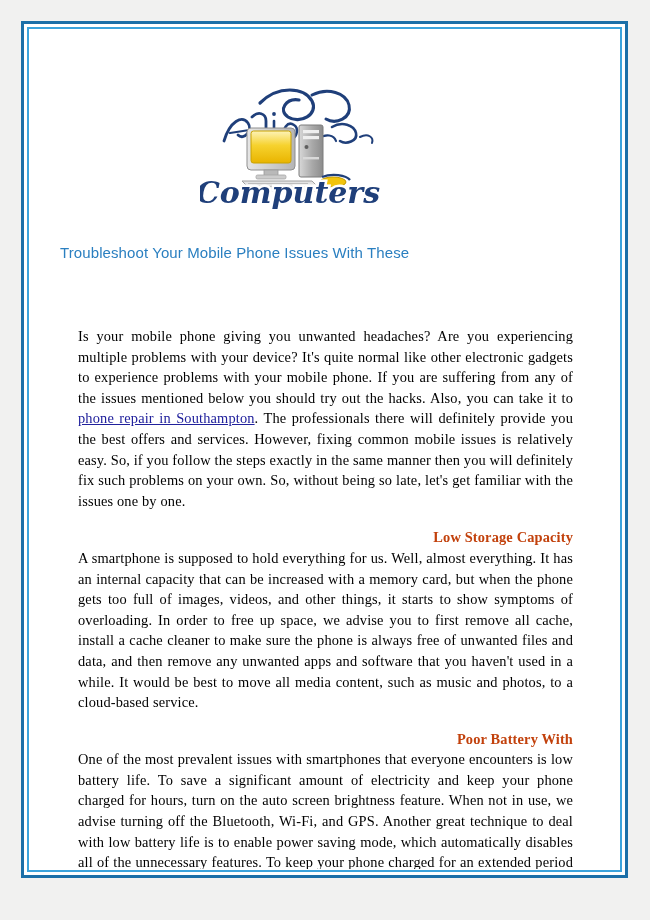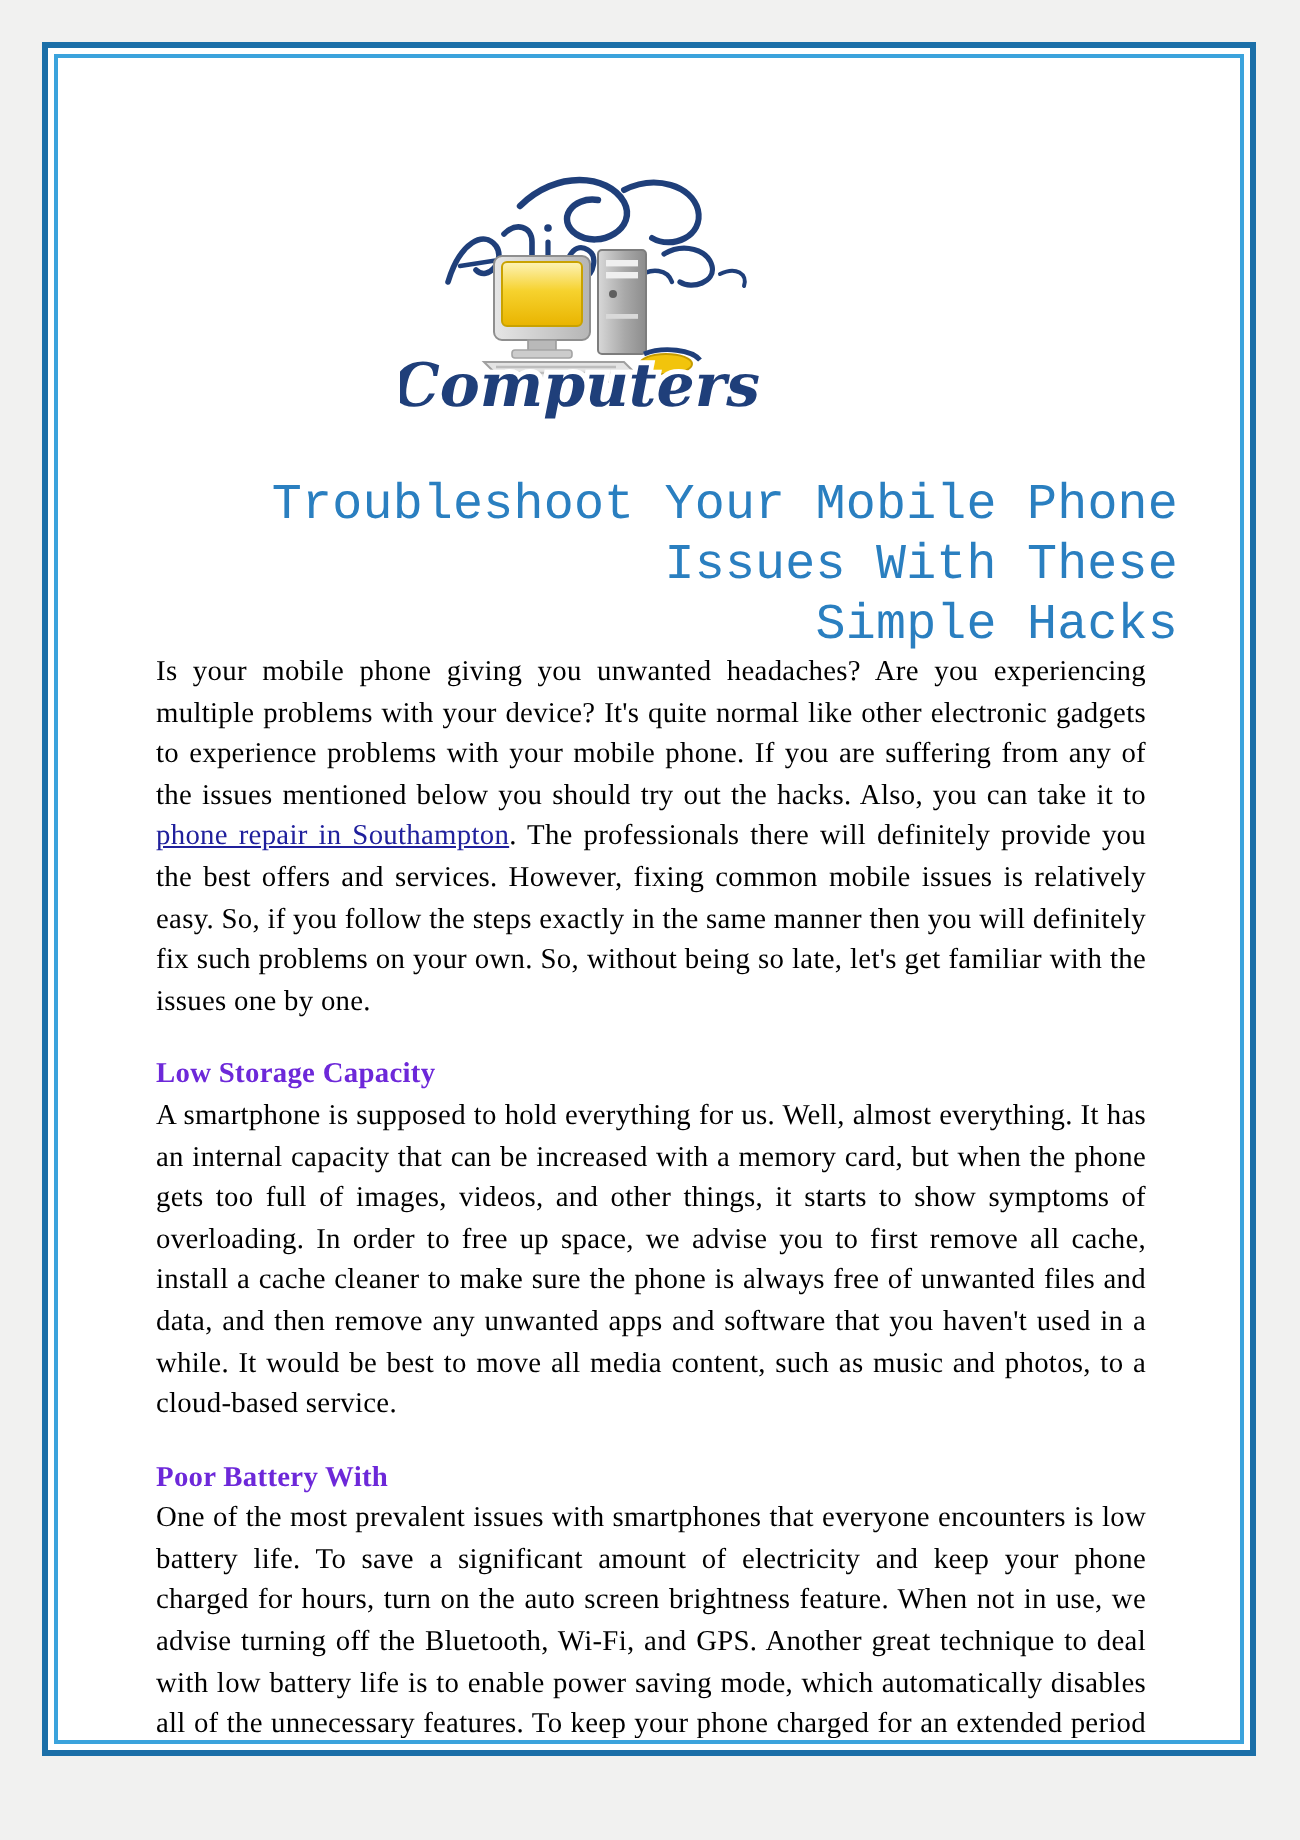--- a/index.html
+++ b/index.html
@@ -76,24 +76,24 @@
   .logo svg {
     display: block;
   }
 
   
   .doc-title {
     position: absolute;
     left: 30px;
     top: 208px;
     width: 529px;
-    text-align: right;
+    text-align: left;
     color: #2a7fc0;
-    font-family: Liberation Mono, monospace;
-    font-size: 25px;
+    font-family: Liberation Sans, sans-serif;
+    font-size: 15px;
     line-height: 30px;
     letter-spacing: 0.1px;
     font-weight: 400;
   }
 
   
   .body-area {
     position: absolute;
     left: 48px;
     top: 296px;
@@ -110,22 +110,22 @@
   }
   p.para + h2.section-head {
     margin-top: 16px;
   }
   h2.section-head {
     margin: 0 0 0 0;
     font-family: "Liberation Serif", serif;
     font-size: 14.4px;
     line-height: 20.6px;
     font-weight: bold;
-    color: #6d28d9;
-    text-align: left;
+    color: #c2410c;
+    text-align: right;
     letter-spacing: 0.15px;
   }
   a.inline-link {
     color: #20209c;
     font-weight: normal;
     text-decoration: underline;
   }
 </style>
 </head>
 <body>
@@ -201,21 +201,20 @@
             <text x="88" y="122" text-anchor="middle" font-family="DejaVu Serif, serif" font-size="30" font-style="italic" font-weight="bold" fill="#ffffff" stroke="#ffffff" stroke-width="5" paint-order="stroke">Computers</text>
             <text x="88" y="122" text-anchor="middle" font-family="DejaVu Serif, serif" font-size="30" font-style="italic" font-weight="bold" fill="#1f3f7a">Computers</text>
           </g>
         </svg>
       </div>
     </div>
 
     <div class="doc-title">
       <span>Troubleshoot Your Mobile Phone Issues With These</span>
       <br>
-      <span>Simple Hacks</span>
     </div>
 
     <div class="body-area">
 
       <p class="para"><span>Is your mobile phone giving you unwanted headaches? Are you experiencing multiple problems with your device? It's quite normal like other electronic gadgets to experience problems with your mobile phone. If you are suffering from any of the issues mentioned below you should try out the hacks. Also, you can take it to </span><a class="inline-link" href="#">phone repair in Southampton</a><span>. The professionals there will definitely provide you the best offers and services. However, fixing common mobile issues is relatively easy. So, if you follow the steps exactly in the same manner then you will definitely fix such problems on your own. So, without being so late, let's get familiar with the issues one by one.</span></p>
 
       <h2 class="section-head">Low Storage Capacity</h2>
       <p class="para">A smartphone is supposed to hold everything for us. Well, almost everything. It has an internal capacity that can be increased with a memory card, but when the phone gets too full of images, videos, and other things, it starts to show symptoms of overloading. In order to free up space, we advise you to first remove all cache, install a cache cleaner to make sure the phone is always free of unwanted files and data, and then remove any unwanted apps and software that you haven't used in a while. It would be best to move all media content, such as music and photos, to a cloud-based service.</p>
 
       <h2 class="section-head">Poor Battery With</h2>

